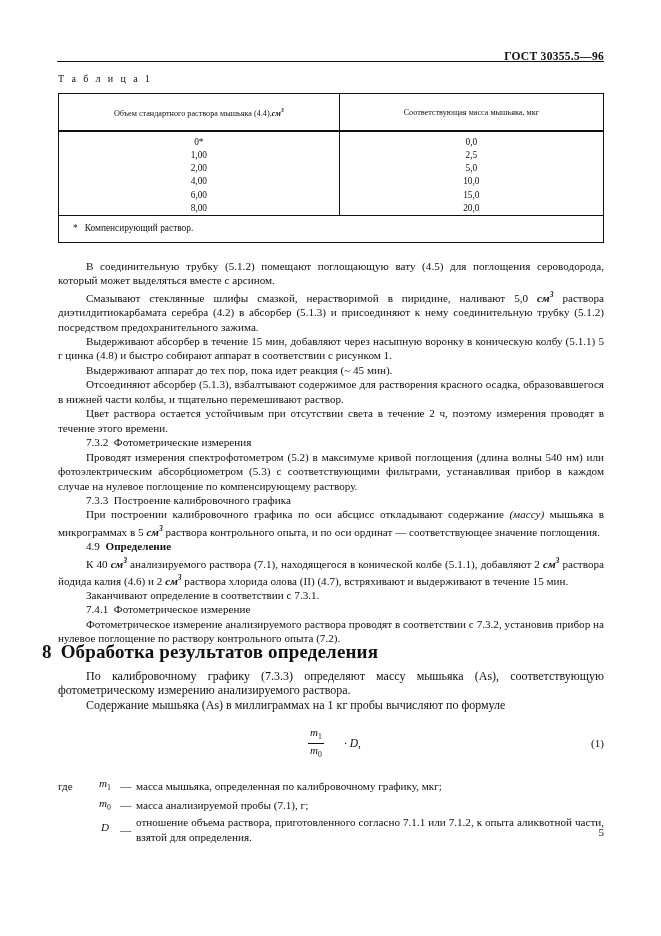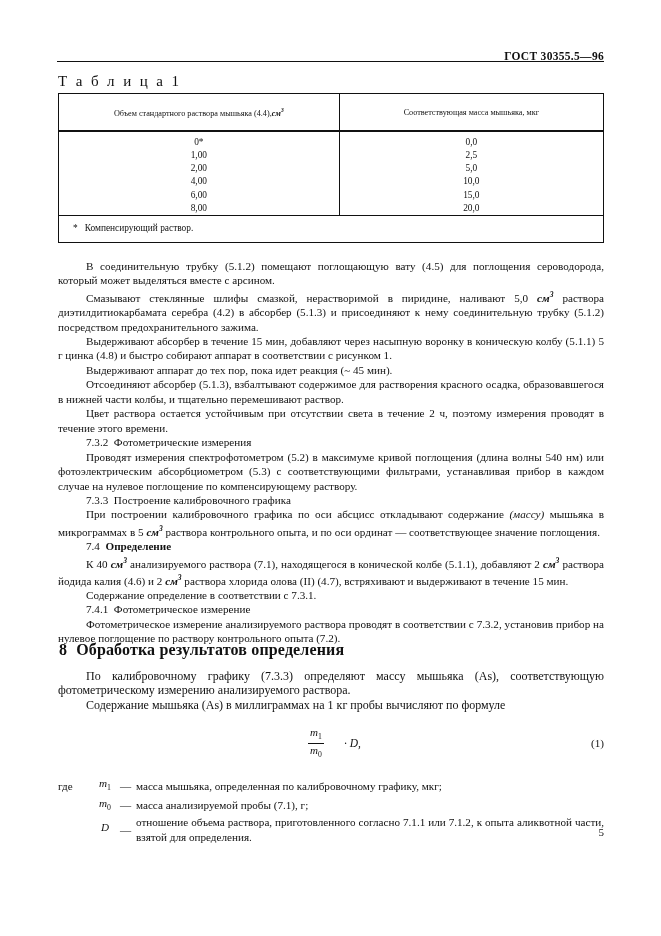--- a/index.html
+++ b/index.html
@@ -45,21 +45,21 @@
     width: 547px;
     height: 1px;
     background: #111111;
   }
 
   
   .table-caption {
     position: absolute;
     left: 58px;
     top: 73px;
-    font-size: 15px;
+    font-size: 10px;
     letter-spacing: 2.4px;
   }
 
   
   .tbl-wrap {
     position: absolute;
     left: 58px;
     top: 93px;
     width: 546px;
     border: 1.6px solid #111111;
@@ -129,23 +129,23 @@
     margin: 0;
     text-indent: 28px;
   }
   .sect-num { }
   b.bold { font-weight: bold; }
   i.bi { font-weight: normal; font-style: italic; }
 
   
   .sect-heading {
     position: absolute;
-    left: 59px;
+    left: 42px;
     top: 641px;
-    font-size: 16px;
+    font-size: 19px;
     font-weight: bold;
     letter-spacing: 0.15px;
   }
   .sect-heading .num { margin-right: 9px; }
 
   
   .body2 {
     position: absolute;
     left: 58px;
     top: 669px;
@@ -308,25 +308,25 @@
     <p>Цвет раствора остается устойчивым при отсутствии света в течение 2 ч, поэтому измерения проводят в течение этого времени.</p>
 
     <p><span class="sect-num">7.3.2</span>&nbsp; <span>Фотометрические измерения</span></p>
 
     <p>Проводят измерения спектрофотометром (5.2) в максимуме кривой поглощения (длина волны 540 нм) или фотоэлектрическим абсорбциометром (5.3) с соответствующими фильтрами, устанавливая прибор в каждом случае на нулевое поглощение по компенсирующему раствору.</p>
 
     <p><span class="sect-num">7.3.3</span>&nbsp; <span>Построение калибровочного графика</span></p>
 
     <p><span>При построении калибровочного графика по оси абсцисс откладывают содержание </span><i class="bi">(массу)</i><span> мышьяка в микрограммах в 5 </span><span class="unit-it">см</span><sup class="sup unit-it">3</sup><span> раствора контрольного опыта, и по оси ординат — соответствующее значение поглощения.</span></p>
 
-    <p><span class="sect-num">7.4</span>&nbsp; <b class="bold">Определение</b></p>
+    <p><span class="sect-num">4.9</span>&nbsp; <b class="bold">Определение</b></p>
 
     <p><span>К 40 </span><span class="unit-it">см</span><sup class="sup unit-it">3</sup><span> анализируемого раствора (7.1), находящегося в конической колбе (5.1.1), добавляют 2 </span><span class="unit-it">см</span><sup class="sup unit-it">3</sup><span> раствора йодида калия (4.6) и 2 </span><span class="unit-it">см</span><sup class="sup unit-it">3</sup><span> раствора хлорида олова (II) (4.7), встряхивают и выдерживают в течение 15 мин.</span></p>
 
-    <p>Содержание определение в соответствии с 7.3.1.</p>
+    <p>Заканчивают определение в соответствии с 7.3.1.</p>
 
     <p><span class="sect-num">7.4.1</span>&nbsp; <span>Фотометрическое измерение</span></p>
 
     <p>Фотометрическое измерение анализируемого раствора проводят в соответствии с 7.3.2, установив прибор на нулевое поглощение по раствору контрольного опыта (7.2).</p>
   </div>
 
   <div class="sect-heading">
     <span class="num">8</span><span>Обработка результатов определения</span>
   </div>
 

